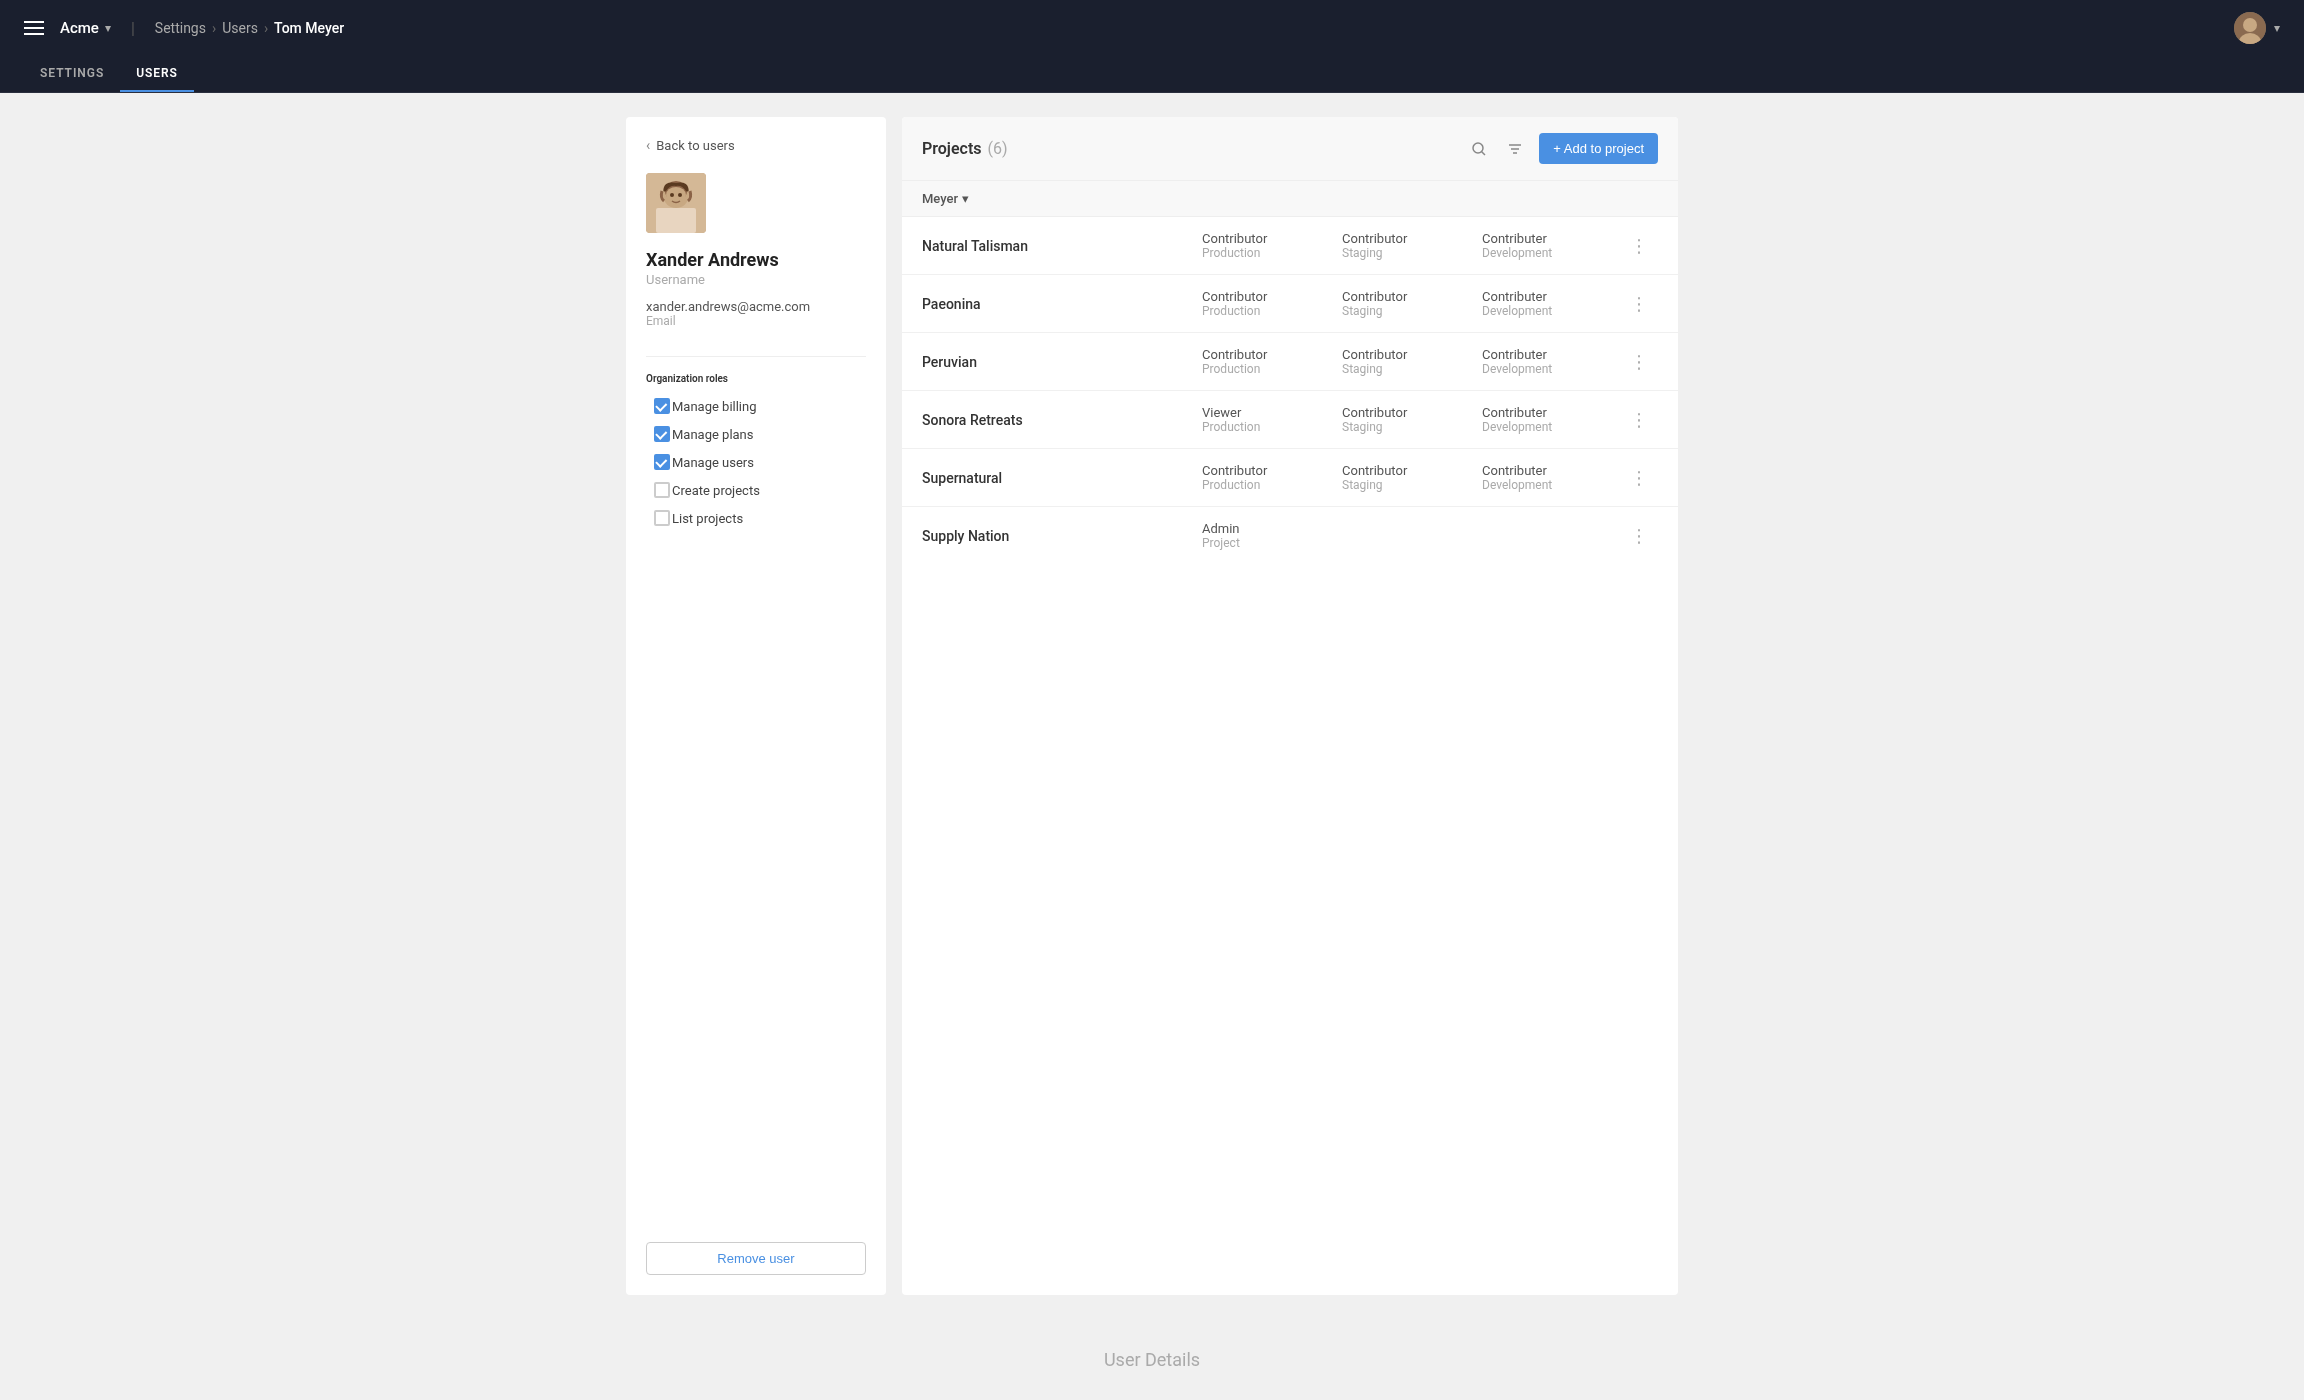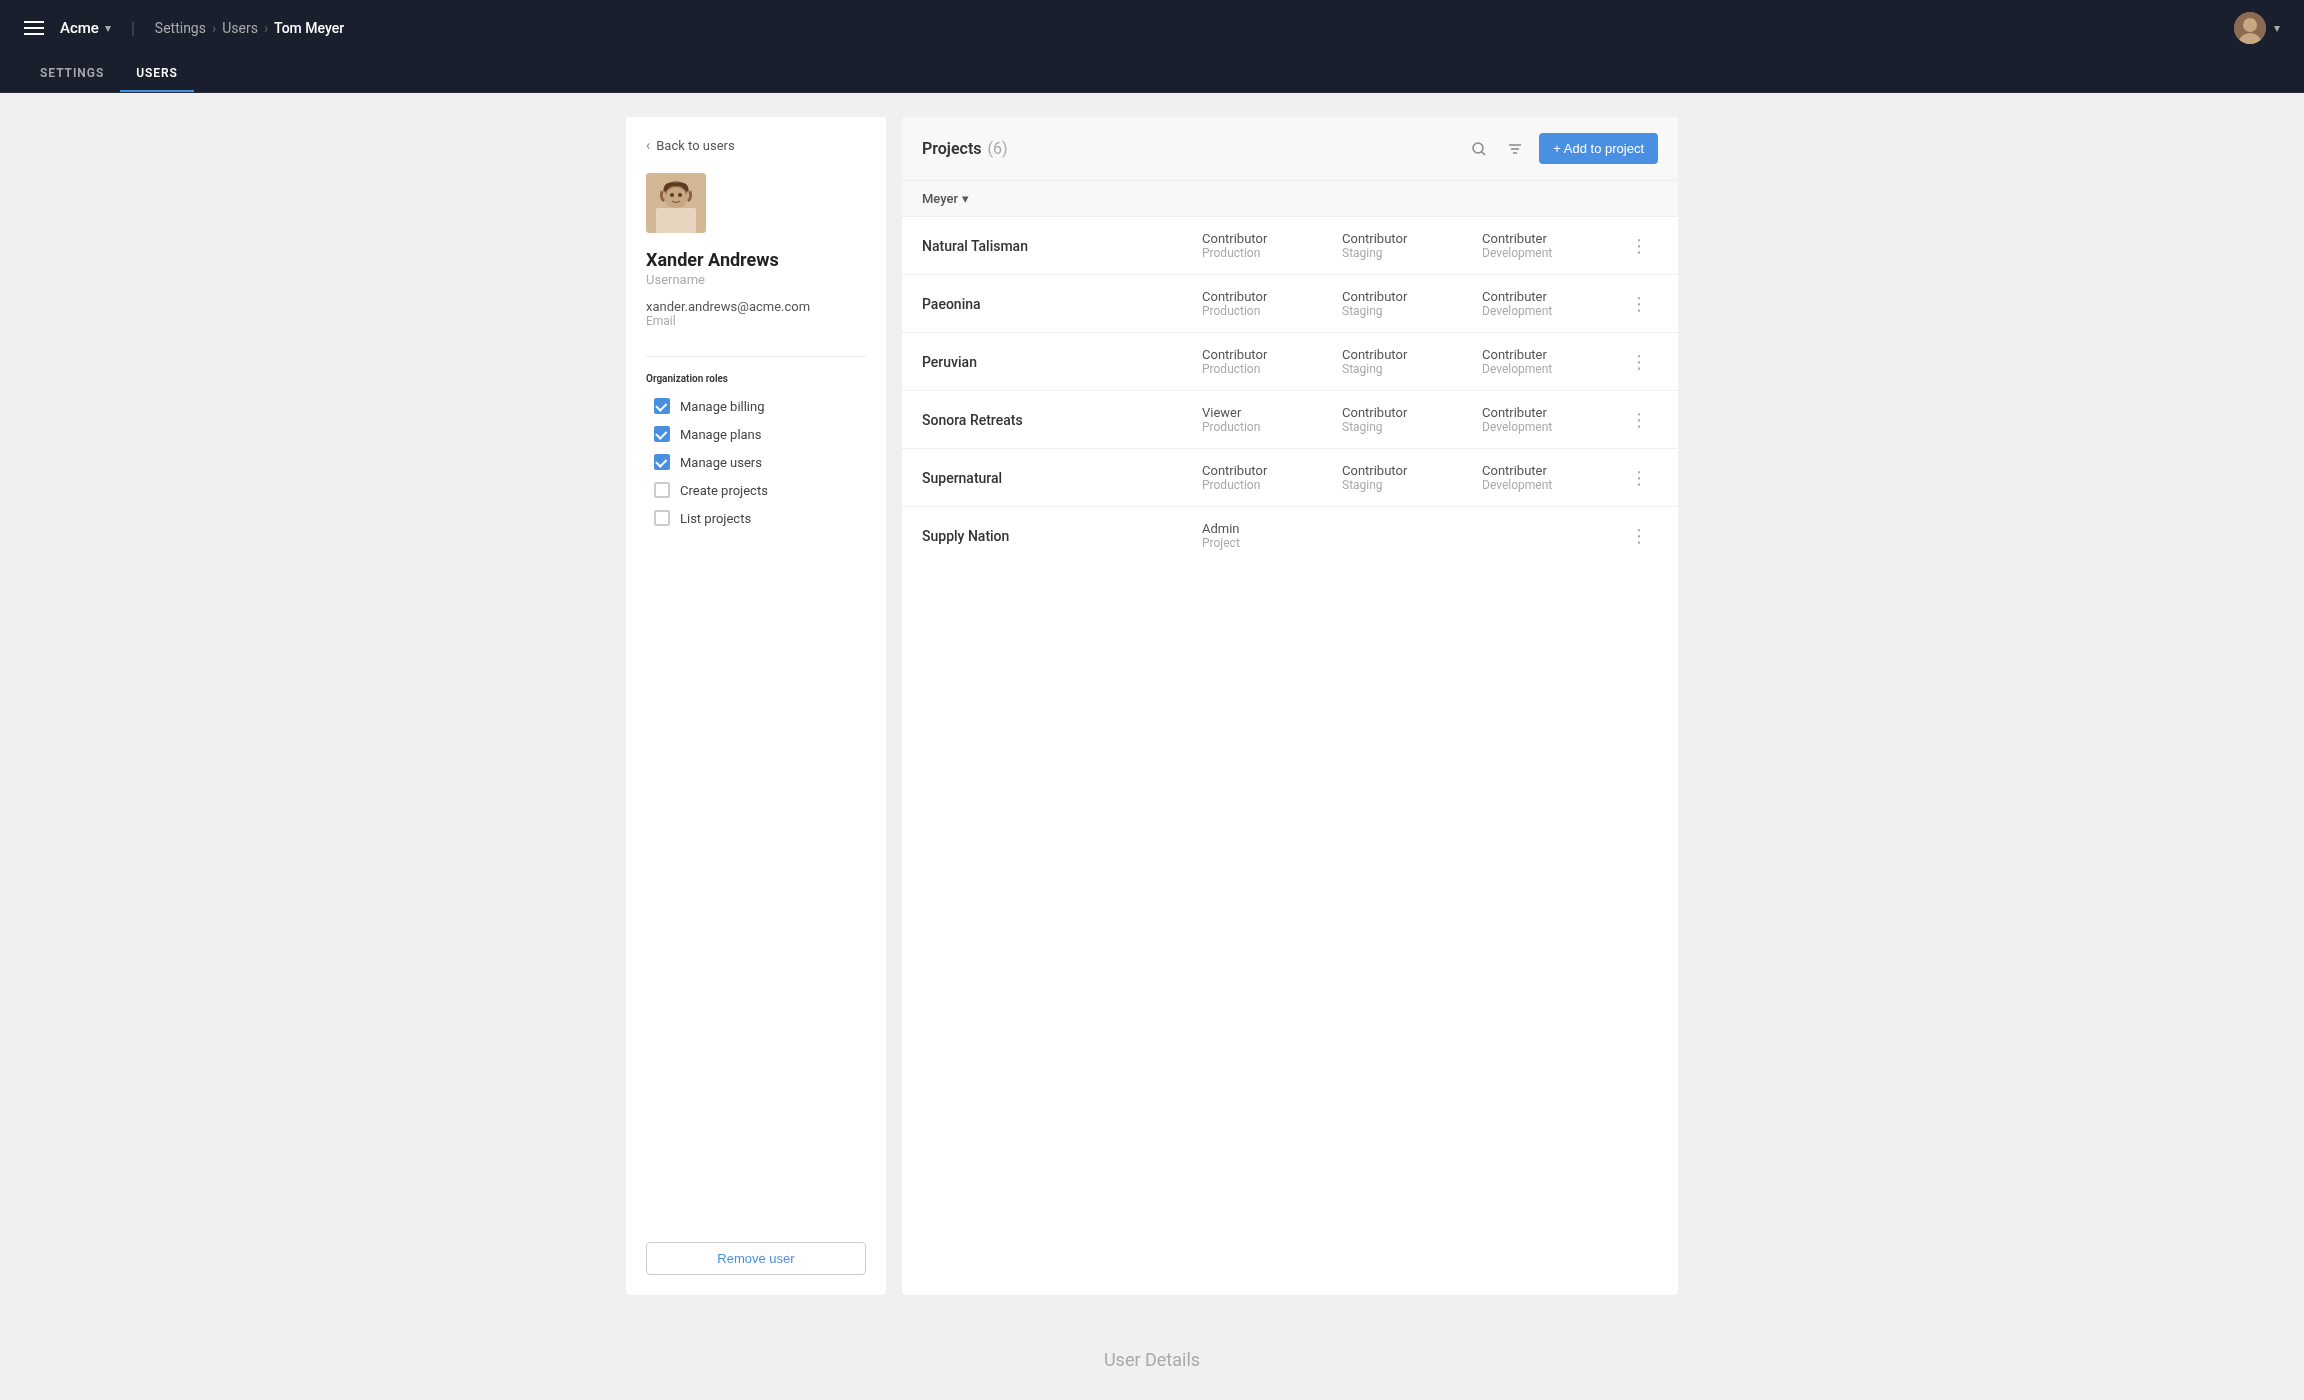--- a/index.html
+++ b/index.html
@@ -176,21 +176,21 @@
     }
     .section-title {
       font-size: 10px;
       font-weight: 600;
       color: #333;
       margin-bottom: 14px;
     }
     .role-item {
       display: flex;
       align-items: center;
-      gap: 10px;
+      gap: 2px;
       margin-bottom: 12px;
       font-size: 13px;
       color: #444;
       padding-left: 8px;
     }
     .checkbox-checked {
       width: 16px;
       height: 16px;
       background: #4a90e2;
       border-radius: 2px;

